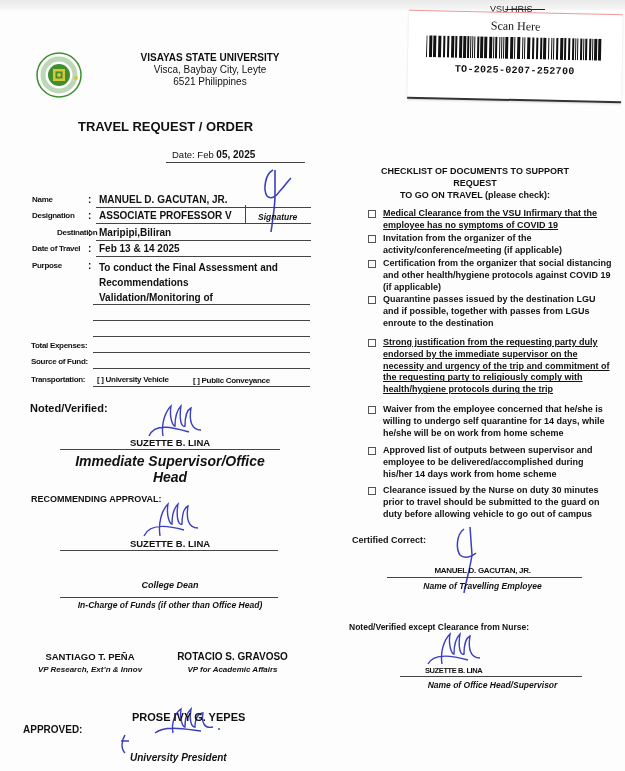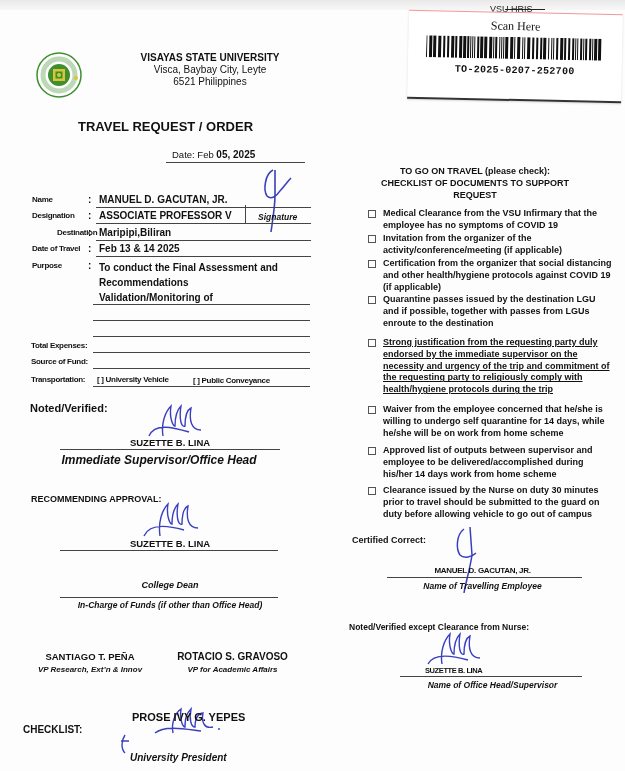--- a/index.html
+++ b/index.html
@@ -166,52 +166,52 @@
 <div class="abs lbl" style="left:97px;top:375px;">[ ]  University Vehicle</div>
 <div class="abs lbl" style="left:193px;top:376px;">[  ] Public Conveyance</div>
 <div class="line" style="left:93px;top:386px;width:217px;"></div>
 
 <div class="abs b" style="left:30px;top:402px;font-size:11px;">Noted/Verified:</div>
 <svg class="sig" style="left:145px;top:402px;width:60px;height:38px;" viewBox="0 0 60 38">
   <path d="M4 34 C10 20, 30 26, 44 30 M18 34 C16 22, 20 10, 26 4 C24 16, 28 24, 30 24 C30 14, 32 8, 36 4 C34 16, 36 26, 40 24 C40 14, 42 8, 46 6 C44 18, 46 28, 56 28" fill="none" stroke="#3a3fbf" stroke-width="1.4"></path>
 </svg>
 <div class="abs b c" style="left:60px;top:437px;width:220px;font-size:9.5px;">SUZETTE B. LINA</div>
 <div class="line" style="left:60px;top:449px;width:220px;"></div>
-<div class="abs b i c" style="left:49px;top:453px;width:220px;font-size:12px;">Immediate Supervisor/Office Head</div>
+<div class="abs b i c" style="left:60px;top:453px;width:220px;font-size:14px;">Immediate Supervisor/Office Head</div>
 
 <div class="abs b" style="left:31px;top:494px;font-size:9px;">RECOMMENDING APPROVAL:</div>
 <svg class="sig" style="left:140px;top:500px;width:60px;height:40px;" viewBox="0 0 60 40">
   <path d="M4 36 C10 22, 30 26, 44 30 M20 36 C18 22, 22 10, 28 4 C26 16, 30 24, 32 24 C32 14, 34 8, 38 4 C36 16, 38 26, 42 24 C42 14, 44 8, 48 6 C46 18, 48 28, 58 28" fill="none" stroke="#3a3fbf" stroke-width="1.4"></path>
 </svg>
 <div class="abs b c" style="left:60px;top:538px;width:220px;font-size:9.5px;">SUZETTE B. LINA</div>
 <div class="line" style="left:60px;top:550px;width:218px;"></div>
 <div class="abs b i c" style="left:60px;top:580px;width:220px;font-size:9px;">College Dean</div>
 
 <div class="line" style="left:60px;top:597px;width:218px;"></div>
 <div class="abs b i c" style="left:55px;top:600px;width:230px;font-size:8.5px;">In-Charge of Funds (if other than Office Head)</div>
 
 <div class="abs b c" style="left:30px;top:651px;width:120px;font-size:9.5px;">SANTIAGO T. PEÑA</div>
 <div class="abs b i c" style="left:30px;top:665px;width:120px;font-size:8px;">VP Research, Ext’n &amp; Innov</div>
 <div class="abs b c" style="left:170px;top:651px;width:125px;font-size:10px;">ROTACIO S. GRAVOSO</div>
 <div class="abs b i c" style="left:170px;top:665px;width:125px;font-size:8px;">VP for Academic Affairs</div>
 
-<div class="abs b" style="left:23px;top:724px;font-size:10px;">CHECKLIST:</div>
+<div class="abs b" style="left:23px;top:724px;font-size:10px;">APPROVED:</div>
 <svg class="sig" style="left:115px;top:705px;width:110px;height:50px;" viewBox="0 0 110 50">
   <path d="M10 30 C6 36, 6 44, 10 48 M6 36 L14 36 M40 28 C50 20, 70 24, 86 26 M58 28 C56 18, 60 8, 66 4 C64 14, 68 22, 70 22 C70 12, 72 8, 76 4 C74 14, 76 22, 80 22 C80 12, 84 8, 88 8 C86 18, 90 24, 98 22" fill="none" stroke="#3a3fbf" stroke-width="1.4"></path>
   <circle cx="104" cy="24" r="1" fill="#3a3fbf"></circle>
 </svg>
 <div class="abs b" style="left:132px;top:711px;font-size:11px;">PROSE IVY G. YEPES</div>
 <div class="abs b i" style="left:130px;top:752px;font-size:10px;">University  President</div>
 
 <div class="abs chk-title">
+  <div>CHECKLIST OF DOCUMENTS TO SUPPORT REQUEST</div>
   <div>TO GO ON TRAVEL (please check):</div>
-  <div>CHECKLIST OF DOCUMENTS TO SUPPORT REQUEST</div>
-</div>
-
-<div class="chk" style="top:208px;">
+</div>
+
+<div class="chk" style="top:208px;text-decoration:underline;">
     <span class="box"></span>
     <div class="chk-text">Medical Clearance from the VSU Infirmary that the employee has no symptoms of COVID 19</div>
   </div>
 <div class="chk" style="top:233px;">
     <span class="box"></span>
     <div class="chk-text">Invitation from the organizer of the activity/conference/meeting (if applicable)</div>
   </div>
 <div class="chk" style="top:258px;">
     <span class="box"></span>
     <div class="chk-text">Certification from the organizer that social distancing and other health/hygiene protocols against COVID 19 (if applicable)</div>

